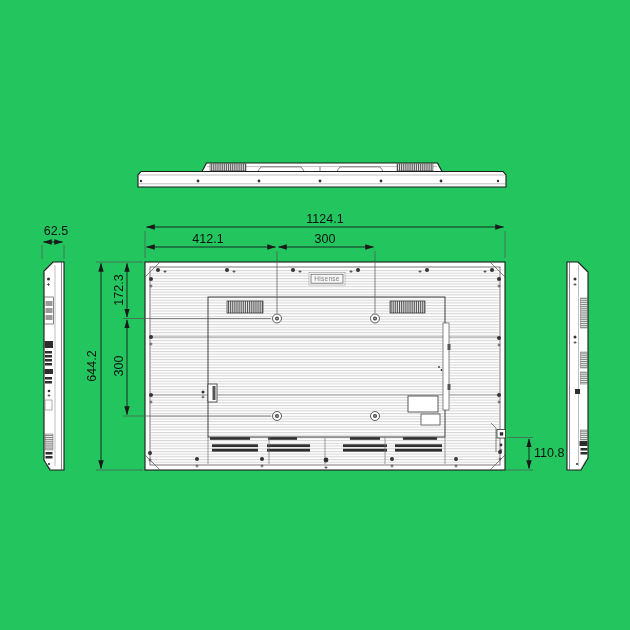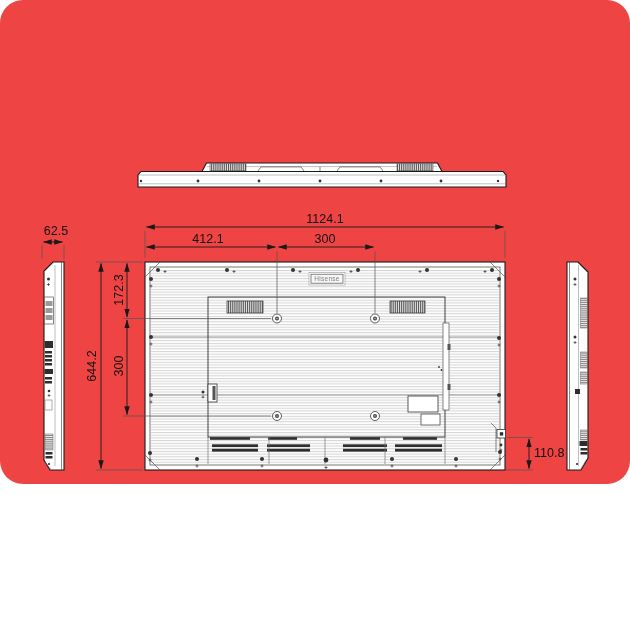--- a/index.html
+++ b/index.html
@@ -1,17 +1,17 @@
 <!DOCTYPE html>
 <html><head>
 <meta charset="utf-8">
 <style>
   html,body{margin:0;padding:0;background:#fff;}
-  .page{width:630px;height:484px;background:#ef4444;position:relative;overflow:hidden;
-        font-family:"Liberation Sans", sans-serif;border-radius:23px;}
+  .page{width:630px;height:630px;background:#22c55e;position:relative;overflow:hidden;
+        font-family:"Liberation Sans", sans-serif;}
   svg{display:block;}
   .outline{stroke:#1a1a1a;stroke-width:1.1;fill:#fff;}
   .thin{stroke:#555;stroke-width:0.7;fill:none;}
   .hair{stroke:#888;stroke-width:0.55;fill:none;}
   .dimline{stroke:#1a1a1a;stroke-width:0.9;fill:none;
            marker-start:url(#arr);marker-end:url(#arr);}
   .extline{stroke:#555;stroke-width:0.7;fill:none;}
   .dimtext{font-family:"Liberation Sans", sans-serif;font-size:12.5px;fill:#111;}
   .screw{fill:#333;stroke:none;}
   .cross{stroke:#333;stroke-width:0.7;fill:none;}

